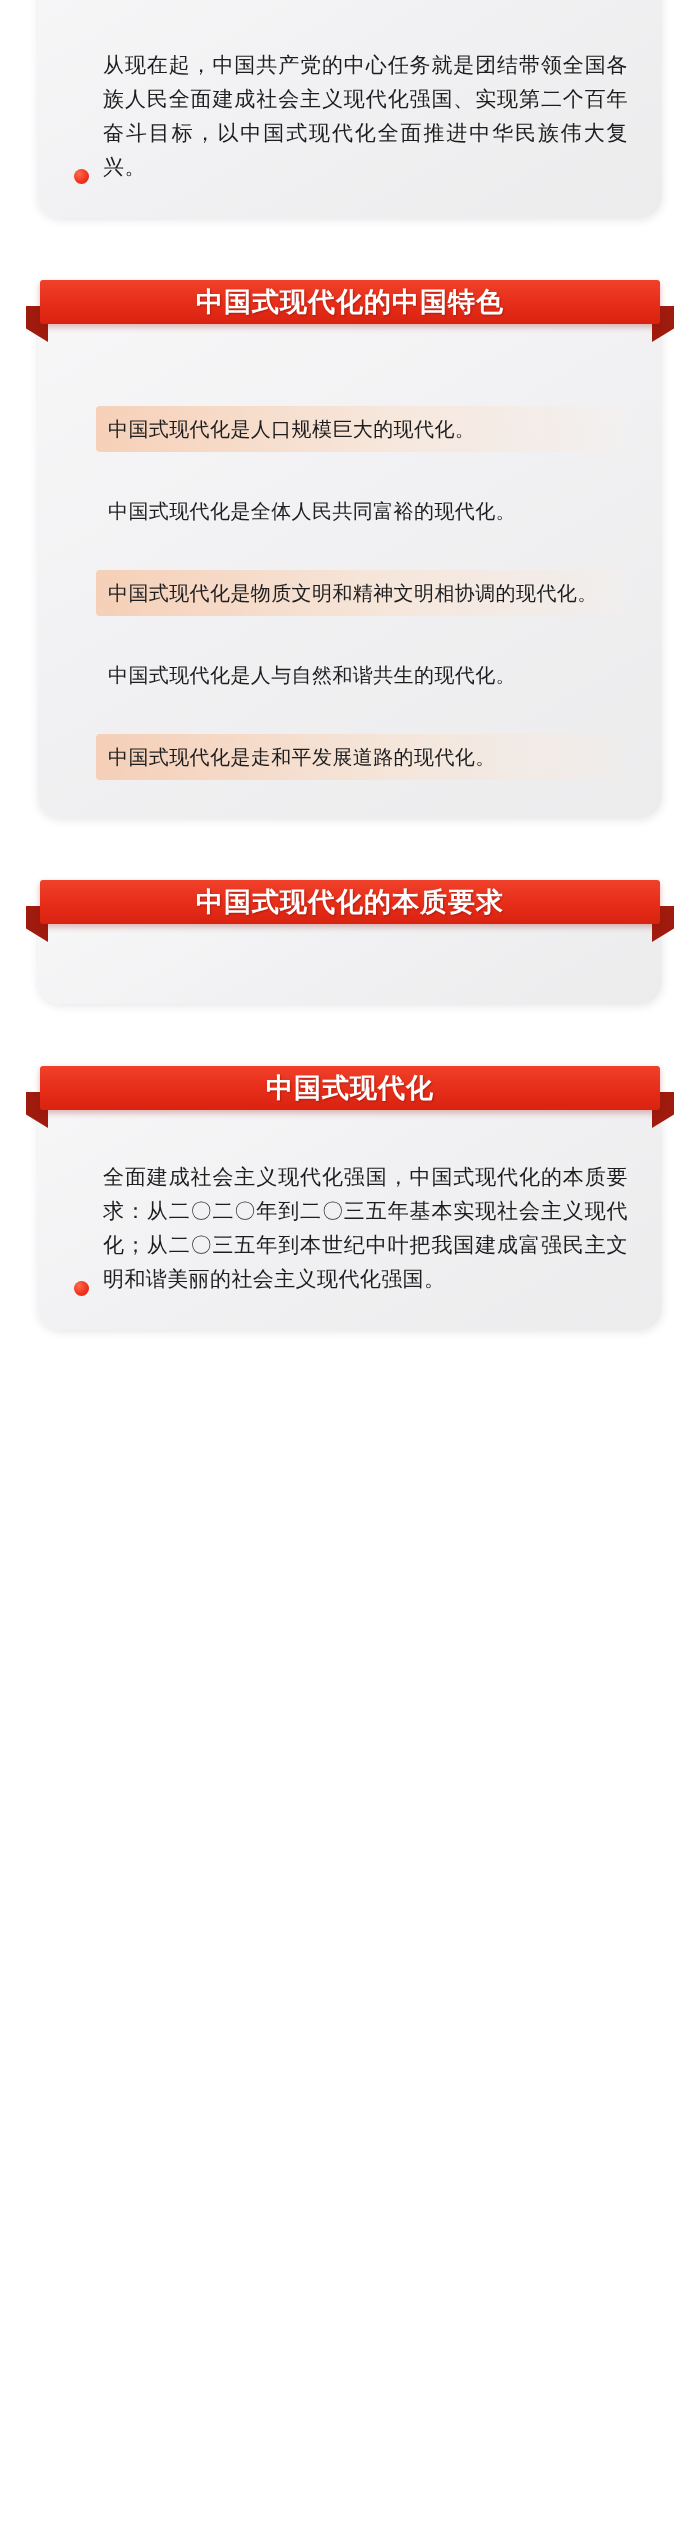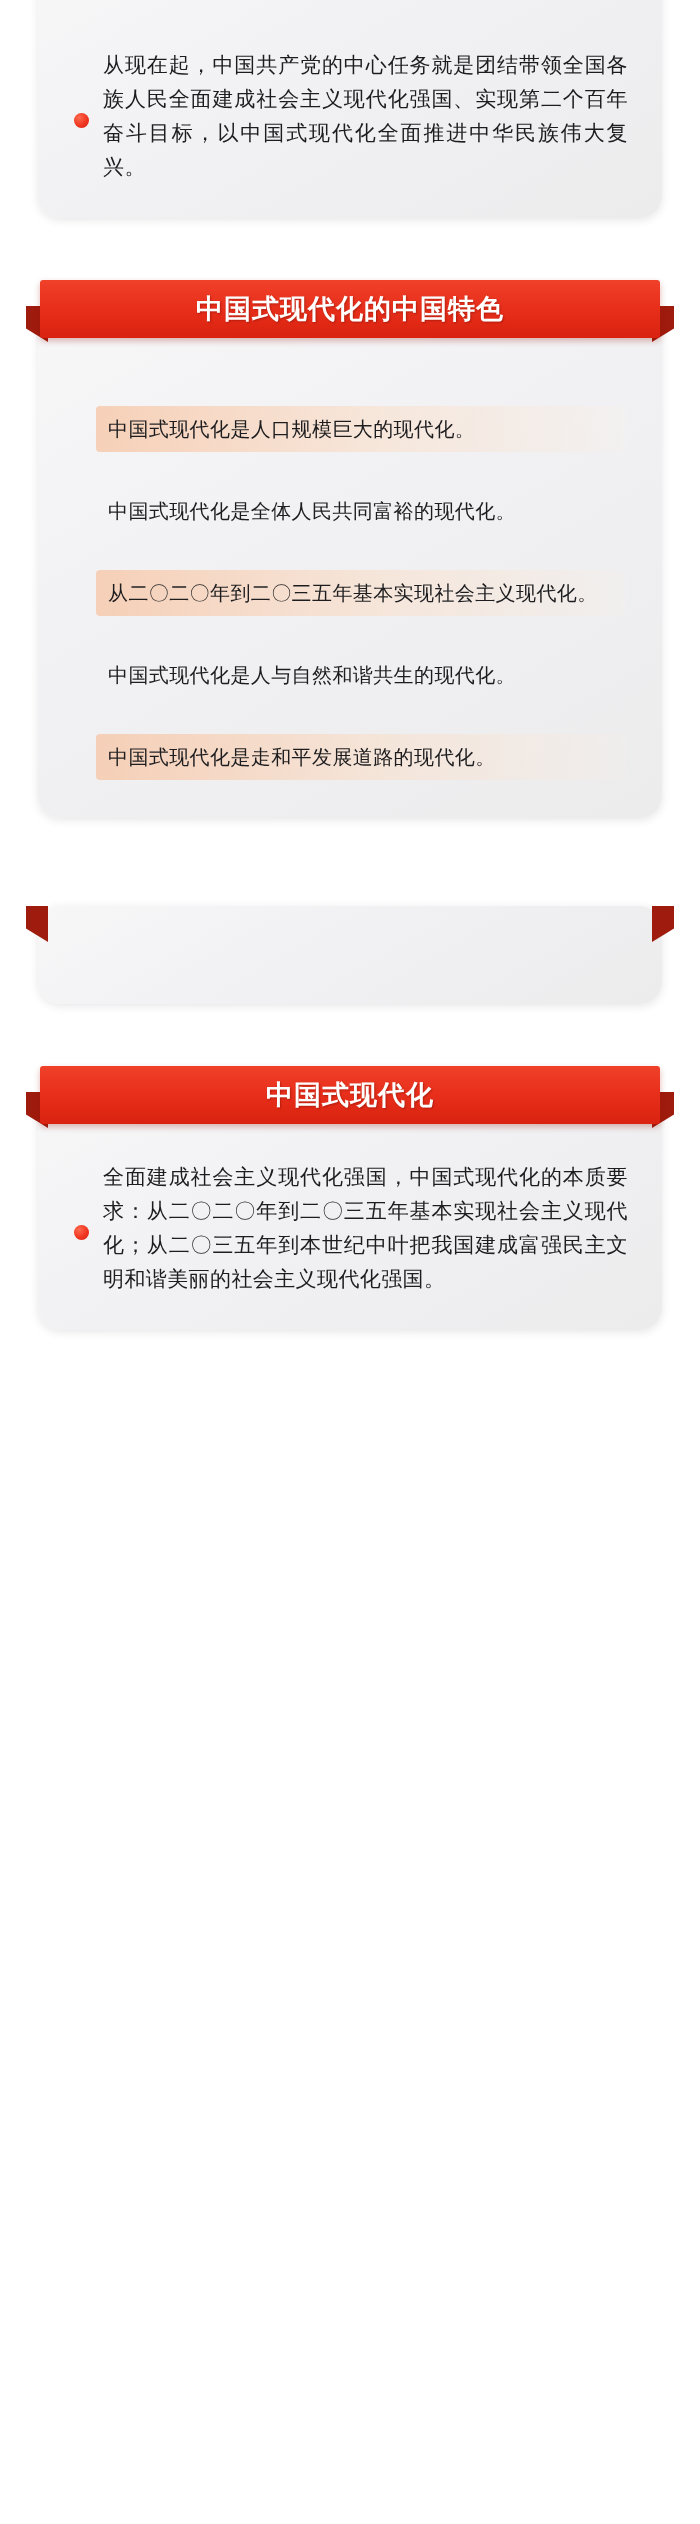--- a/index.html
+++ b/index.html
@@ -57,42 +57,42 @@
   }
   .banner .tail-right {
     right: 0;
     clip-path: polygon(0 0, 100% 0, 100% 62%, 0 100%);
   }
   .banner .plate {
     position: absolute;
     top: 0;
     left: 14px;
     right: 14px;
-    height: 58px;
+    height: 44px;
     background: linear-gradient(180deg, #f0412a 0%, #e8301c 45%, #d9220f 100%);
     border-radius: 3px;
     display: flex;
     align-items: center;
     justify-content: center;
     box-shadow: 0 3px 6px rgba(150,20,10,0.30);
     text-align: center;
   }
   .banner .plate .txt {
     color: #ffffff;
     font-size: 27px;
     font-weight: bold;
     letter-spacing: 1px;
     text-shadow: 1px 1px 2px rgba(120,10,0,0.45);
     white-space: nowrap;
   }
 
   
   .bullet-row {
     display: flex;
-    align-items: center;
+    align-items: flex-end;
     padding: 4px 4px 0 6px;
   }
   .dot {
     flex: 0 0 auto;
     width: 15px;
     height: 15px;
     border-radius: 50%;
     background: radial-gradient(circle at 35% 32%, #ff6a4d 0%, #ef3520 55%, #d4230f 100%);
     margin-top: 9px;
     margin-right: 14px;
@@ -140,30 +140,33 @@
     <div class="banner">
       <div class="tail-left"></div>
       <div class="tail-right"></div>
       <div class="plate">
         <span class="txt">中国式现代化的中国特色</span>
       </div>
     </div>
     <div class="subs">
       <div class="sub shade">中国式现代化是人口规模巨大的现代化。</div>
       <div class="sub">中国式现代化是全体人民共同富裕的现代化。</div>
-      <div class="sub shade">从二〇二〇年到二〇三五年基本实现社会主义现代化。</div>
+      <div class="sub shade">中国式现代化是物质文明和精神文明相协调的现代化。</div>
       <div class="sub">中国式现代化是人与自然和谐共生的现代化。</div>
       <div class="sub shade">中国式现代化是走和平发展道路的现代化。</div>
     </div>
   </div>
 
   <div class="card">
     <div class="banner">
       <div class="tail-left"></div>
       <div class="tail-right"></div>
+      <div class="plate">
+        <span class="txt">中国式现代化的本质要求</span>
+      </div>
     </div>
   </div>
 
   <div class="card">
     <div class="banner">
       <div class="tail-left"></div>
       <div class="tail-right"></div>
       <div class="plate">
         <span class="txt">中国式现代化</span>
       </div>

